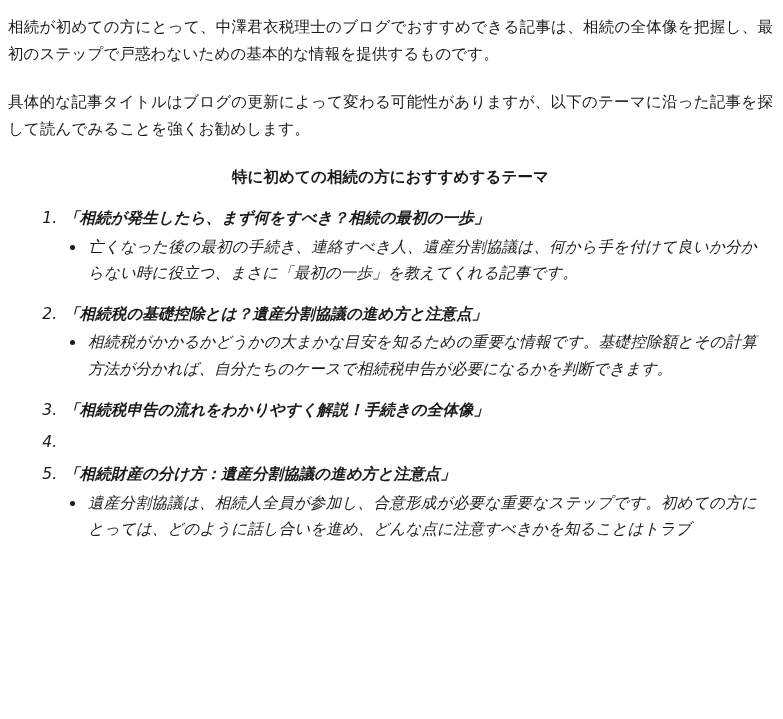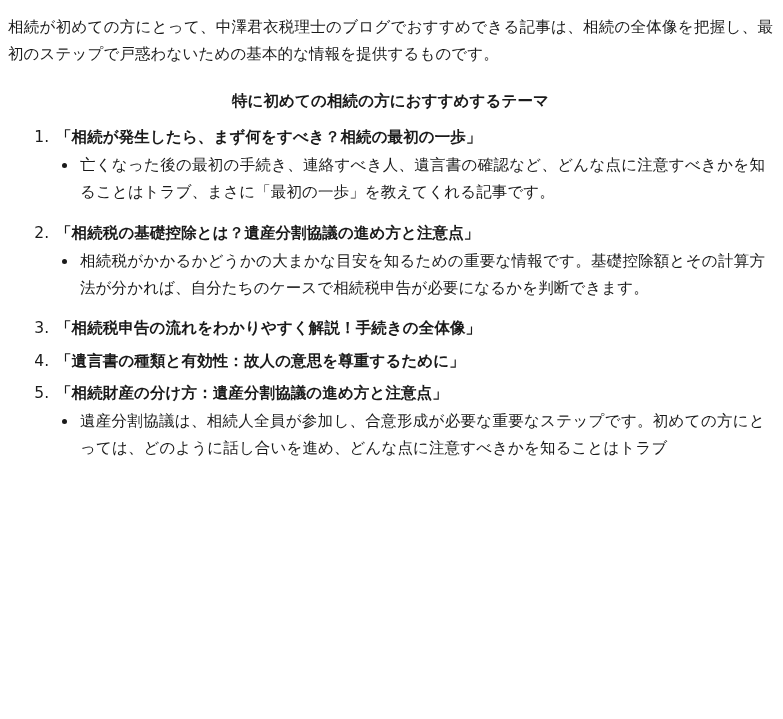--- a/index.html
+++ b/index.html
@@ -31,24 +31,25 @@
   }
   h3.section-heading {
     font-size: 15.5px;
     font-weight: bold;
     line-height: 1.6;
     margin: 0 0 10px 0;
     letter-spacing: 0.1px;
     text-align: center;
   }
   ol.main-list {
-    margin: 8px;
+    margin: 16px;
     padding: 0 0 0 38px;
     list-style: decimal;
     font-size: 15.5px;
+    font-style: italic;
   }
   ol.main-list > li {
     margin: 0 0 6px 0;
     padding: 0;
     line-height: 1.7;
   }
   ol.main-list > li::marker {
     font-weight: normal;
     color: #1a1a1a;
   }
@@ -84,45 +85,45 @@
     width: 783px;
     height: 0;
   }
 </style>
 </head>
 <body>
 
 <div class="page">
 
   <p class="para">相続が初めての方にとって、中澤君衣税理士のブログでおすすめできる記事は、相続の全体像を把握し、最初のステップで戸惑わないための基本的な情報を提供するものです。</p>
+  <p class="para">具体的な記事タイトルはブログの更新によって変わる可能性がありますが、以下のテーマに沿った記事を探して読んでみることを強くお勧めします。</p>
 
   <h3 class="section-heading">特に初めての相続の方におすすめするテーマ</h3>
 
   <ol class="main-list">
     <li>
       <span class="item-title">「相続が発生したら、まず何をすべき？相続の最初の一歩」</span>
       <ul class="sub-list">
         <li>
-          <span class="sub-text">亡くなった後の最初の手続き、連絡すべき人、遺言書の確認など、どんな点に注意すべきかを知ることはトラブ、まさに「最初の一歩」を教えてくれる記事です。</span>
+          <span class="sub-text">亡くなった後の最初の手続き、連絡すべき人、遺産分割協議は、何から手を付けて良いか分からない時に役立つ、まさに「最初の一歩」を教えてくれる記事です。</span>
         </li>
       </ul>
     </li>
     <li>
       <span class="item-title">「相続税の基礎控除とは？遺産分割協議の進め方と注意点」</span>
       <ul class="sub-list">
         <li>
           <span class="sub-text">相続税がかかるかどうかの大まかな目安を知るための重要な情報です。基礎控除額とその計算方法が分かれば、自分たちのケースで相続税申告が必要になるかを判断できます。</span>
         </li>
       </ul>
     </li>
     <li>
       <span class="item-title">「相続税申告の流れをわかりやすく解説！手続きの全体像」</span>
     </li>
     <li>
-      <span class="item-title">「遺言書の種類と有効性：故人の意思を尊重するために」</span>
     </li>
     <li>
       <span class="item-title">「相続財産の分け方：遺産分割協議の進め方と注意点」</span>
       <ul class="sub-list">
         <li>
           <span class="sub-text">遺産分割協議は、相続人全員が参加し、合意形成が必要な重要なステップです。初めての方にとっては、どのように話し合いを進め、どんな点に注意すべきかを知ることはトラブ</span>
         </li>
       </ul>
     </li>
   </ol>

